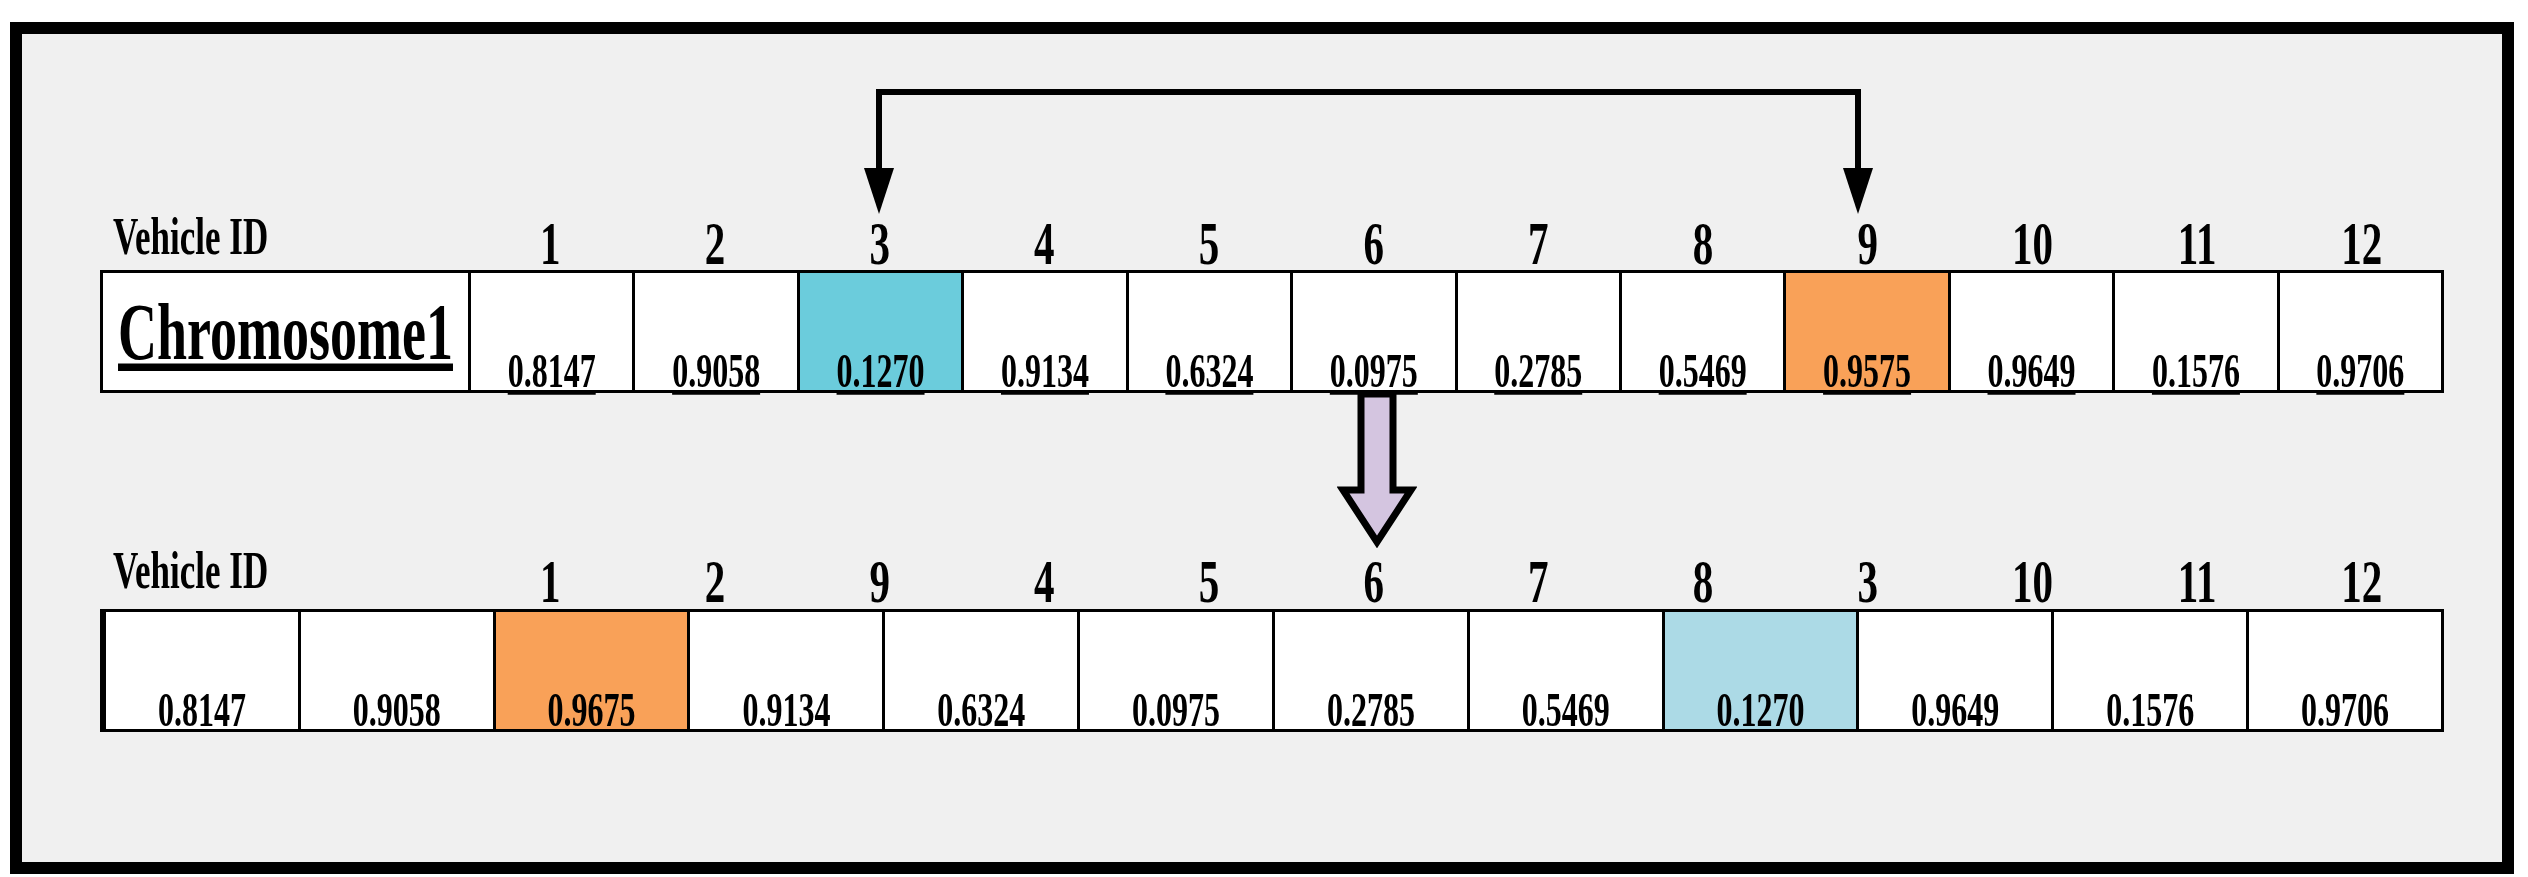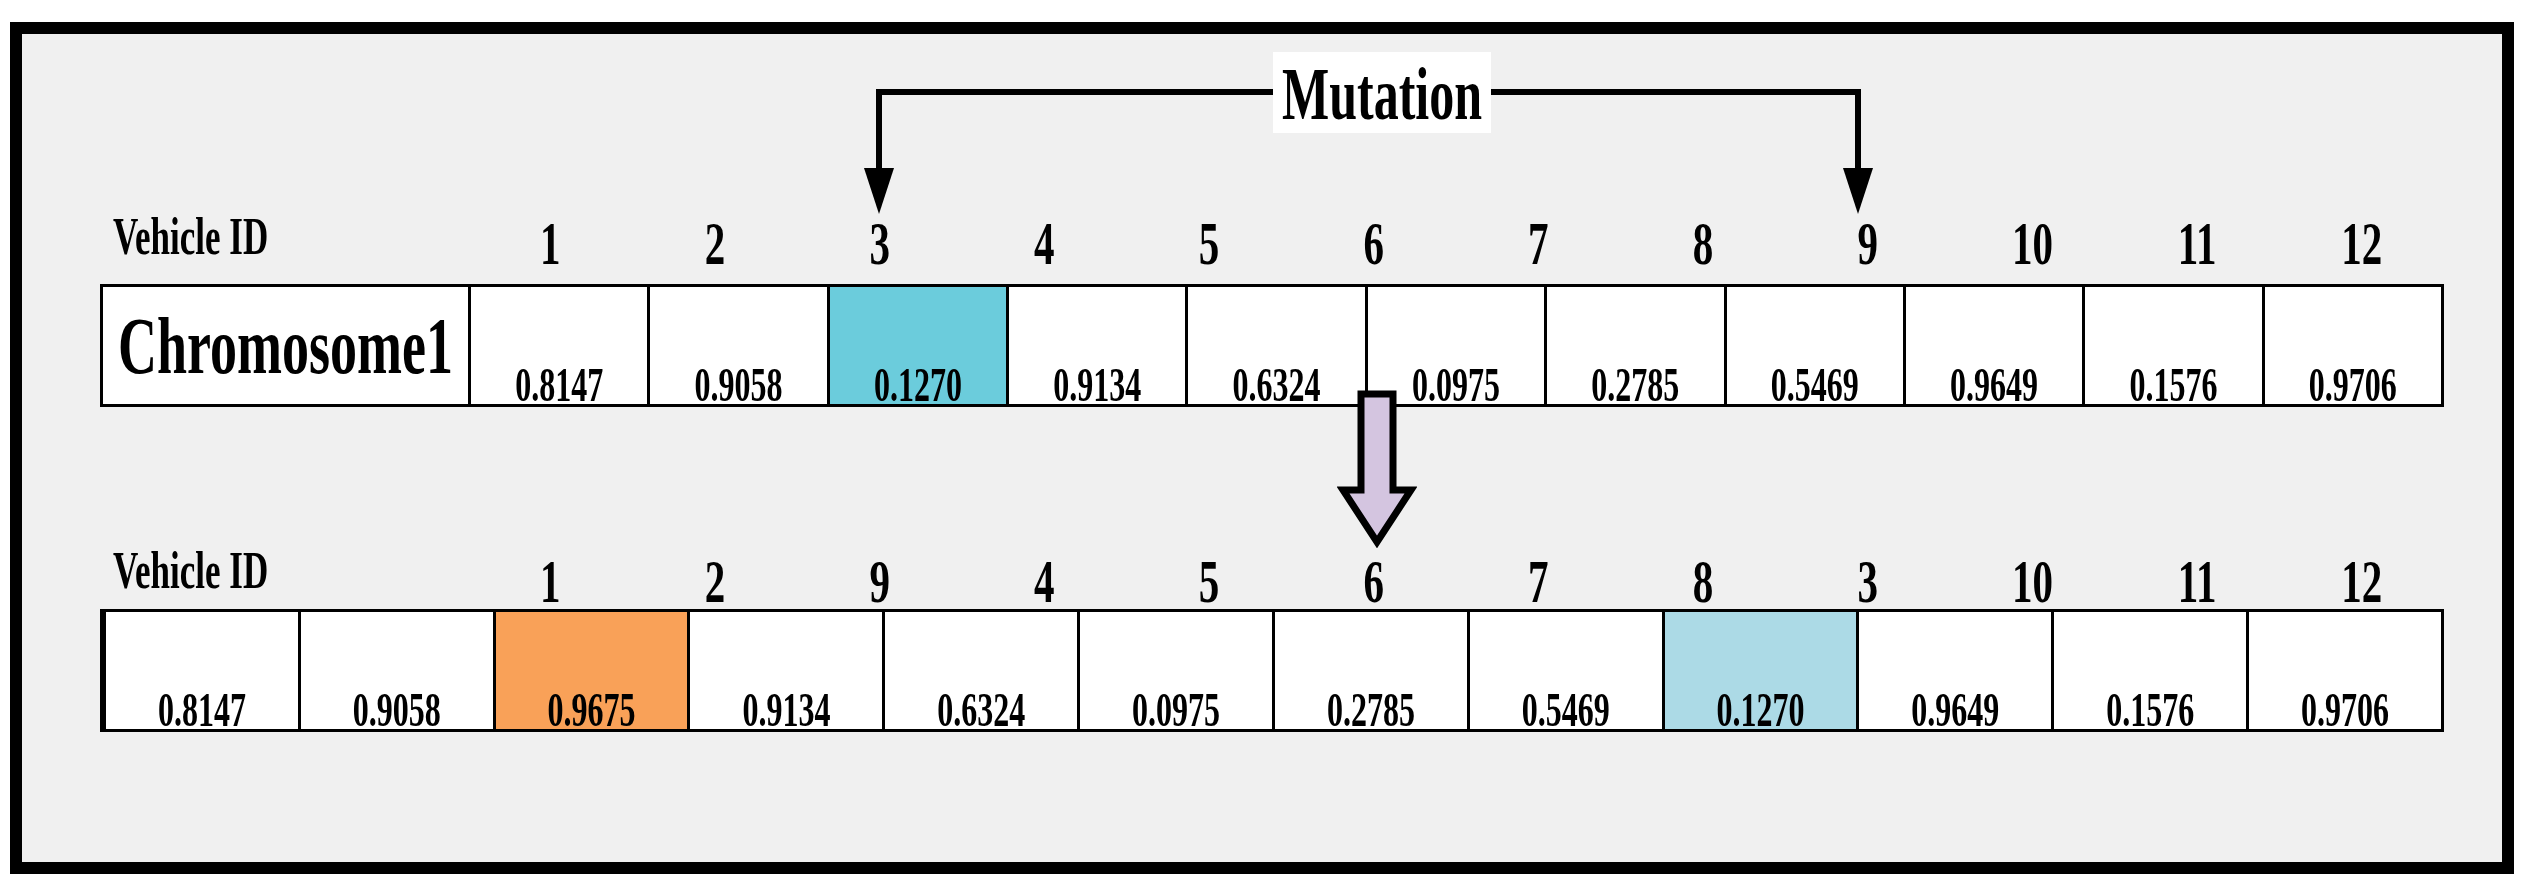--- a/index.html
+++ b/index.html
@@ -39,21 +39,21 @@
   .numbers{position:absolute;left:468px;width:1976px;height:66px;display:flex;}
   .numbers.r1{top:210px;}
   .numbers.r2{top:548px;}
   .vnum{flex:1;display:flex;align-items:center;justify-content:center;font-size:41px;}
 
   
   .chrom-table{
     position:absolute;left:100px;width:2344px;height:123px;
     display:flex;border:3px solid #000;background:#ffffff;box-sizing:border-box;
   }
-  .chrom-table.r1{top:284px;}
+  .chrom-table.r1{top:270px;text-decoration:underline;}
   .chrom-table.r2{top:609px;}
   .label-cell{width:365px;flex:0 0 365px;display:flex;align-items:center;justify-content:center;font-size:54px;}
   .cell{flex:1;border-left:3px solid #000;display:flex;align-items:flex-end;justify-content:center;font-size:32px;}
   .hl-cyan{background:#6bccdc;}
   .hl-orange{background:#f9a158;}
   .hl-lightblue{background:#acdae6;}
 
   
   .down-arrow{position:absolute;left:1337px;top:390px;width:80px;height:158px;}
 </style>
@@ -62,23 +62,20 @@
 
 <div class="stage">
 
   <div class="frame"></div>
 
   <div class="mline"></div>
   <div class="vline l"></div>
   <div class="vline r"></div>
   <div class="ahead l"></div>
   <div class="ahead r"></div>
-  <div class="mutation-box">
-    <span class="stretch">Mutation</span>
-  </div>
 
   <div class="vehicle-id r1">
     <span class="stretch">Vehicle ID</span>
   </div>
 
   <div class="numbers r1">
     <div class="vnum">
         <span class="stretch">1</span>
       </div>
     <div class="vnum">
@@ -137,20 +134,23 @@
       </div>
     <div class="cell">
         <span class="stretch">0.0975</span>
       </div>
     <div class="cell">
         <span class="stretch">0.2785</span>
       </div>
     <div class="cell">
         <span class="stretch">0.5469</span>
       </div>
+    <div class="cell hl-orange">
+        <span class="stretch">0.9575</span>
+      </div>
     <div class="cell">
         <span class="stretch">0.9649</span>
       </div>
     <div class="cell">
         <span class="stretch">0.1576</span>
       </div>
     <div class="cell">
         <span class="stretch">0.9706</span>
       </div>
   </div>

